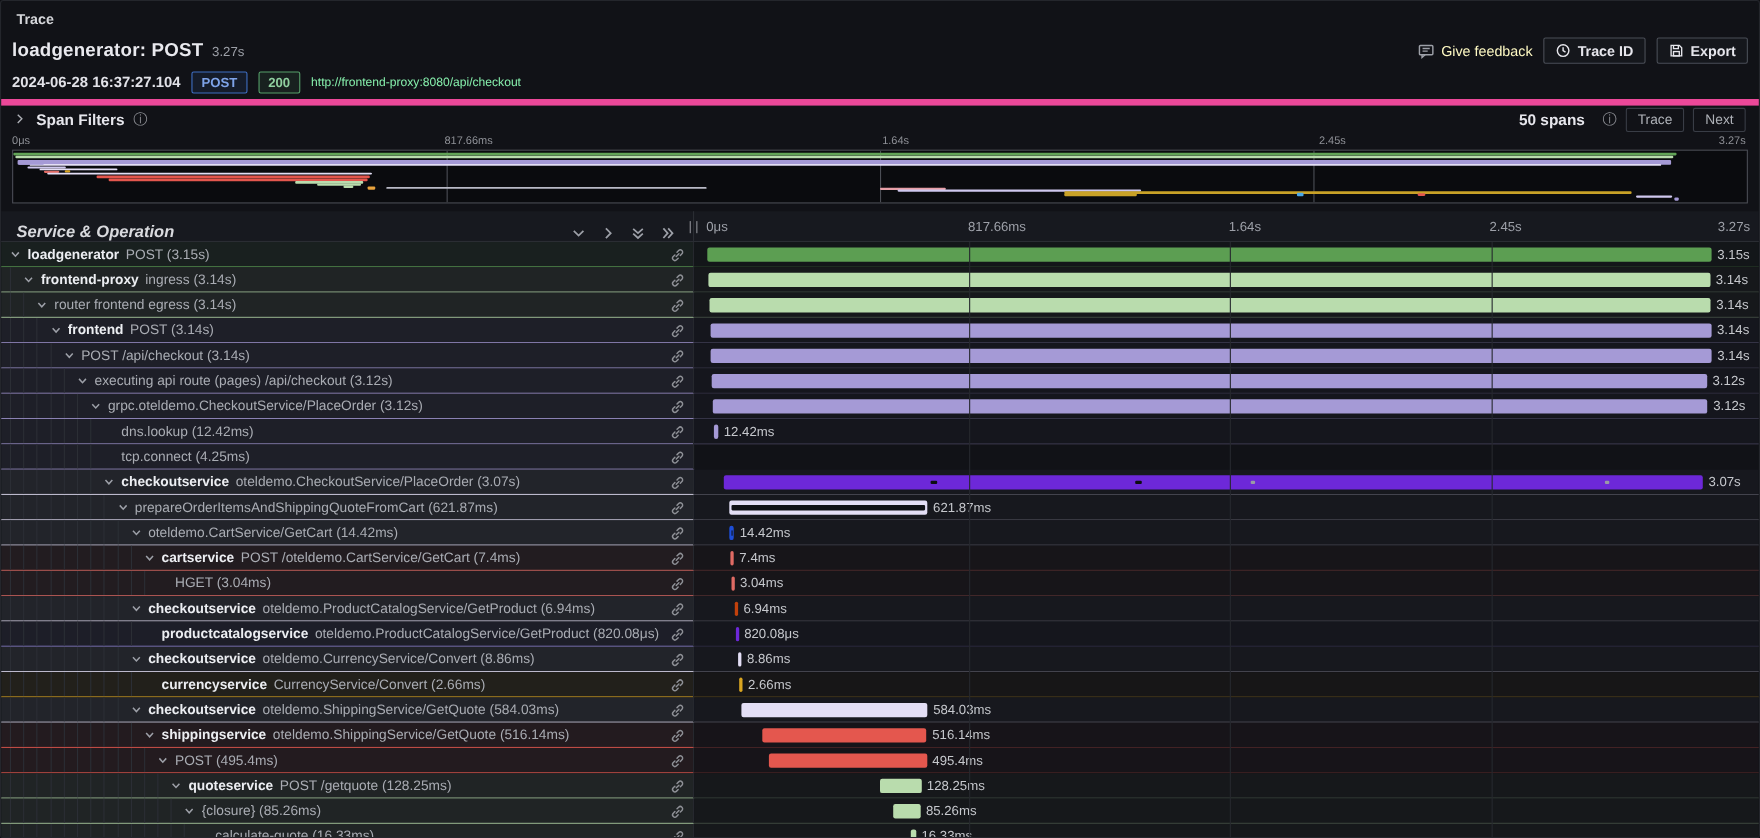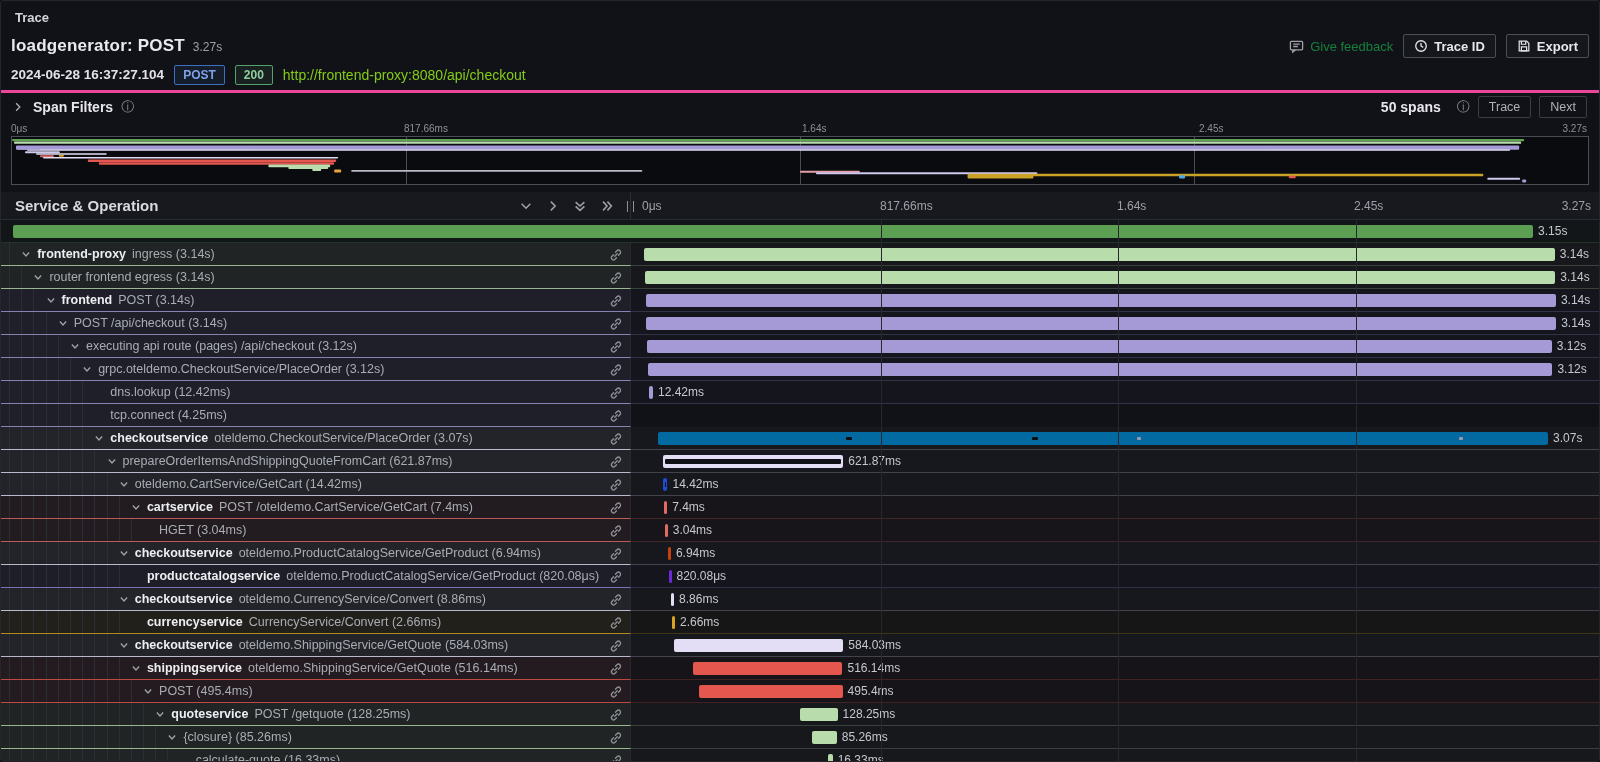--- a/index.html
+++ b/index.html
@@ -10,51 +10,51 @@
     color:#ccccdc;
   }
   .panel { width:1600px; height:762px; background:#111217; border:1px solid #24262c; border-radius:3px; overflow:hidden; }
 
   
   .panel-title { height:32px; display:flex; align-items:center; padding:0 14px; font-size:13px; font-weight:600; color:#d5d6da; }
   .trace-title-row { height:26px; display:flex; align-items:center; padding:0 10px; }
   .trace-name { font-size:17px; font-weight:700; color:#e9e9ee; letter-spacing:.2px; }
   .trace-dur { font-size:12px; color:#9da0a8; margin-left:8px; position:relative; top:1px; }
   .header-actions { margin-left:auto; display:flex; align-items:center; gap:10px; }
-  .feedback { display:flex; align-items:flex-end; gap:6px; font-size:13px; color:#15803d; cursor:pointer; }
+  .feedback { display:flex; align-items:flex-end; gap:6px; font-size:13px; color:#fef9c3; cursor:pointer; }
   .hbtn { display:flex; align-items:center; gap:6px; font-size:13px; font-weight:700; color:#e6e6ec;
           background:#15171c; border:1px solid #4a4e57; border-radius:2px; padding:4px 10px; height:24px; cursor:pointer; }
   .hbtn svg, .feedback svg { flex:0 0 auto; }
 
   .trace-meta-row { height:31px; display:flex; align-items:center; gap:10px; padding:0 10px; }
   .timestamp { font-size:13.5px; font-weight:600; color:#e2e2e8; }
   .badge { font-size:12px; font-weight:700; padding:2px 8px; border-radius:2px; border:1px solid; }
   .badge-method { color:#7ea3e8; border-color:#3f6ec2; background:rgba(61,113,217,.10); }
   .badge-status { color:#8fcf9f; border-color:#56a06a; background:rgba(86,166,110,.10); }
-  .url { font-size:14px; color:#84cc16; }
+  .url { font-size:11px; color:#86efac; }
 
   
-  .filters-bar { height:31px; border-top:3px solid #ec4899; display:flex; align-items:center; padding:0 12px; }
+  .filters-bar { height:31px; border-top:6px solid #ec4899; display:flex; align-items:center; padding:0 12px; }
   .filters-chev { color:#aeb1b7; font-size:13px; margin-right:10px; cursor:pointer; }
   .filters-label { font-size:14px; font-weight:700; color:#e6e6ec; }
   .info-icon { color:#8e9096; font-size:13px; margin-left:8px; }
   .filters-right { margin-left:auto; display:flex; align-items:center; gap:8px; }
   .span-count { font-size:14px; font-weight:700; color:#e6e6ec; }
   .nav-btn { font-size:12.5px; color:#aeb1b7; background:transparent; border:1px solid #393d46; border-radius:2px; padding:3px 10px; cursor:pointer; }
 
   
   .minimap { height:66px; position:relative; padding:2px 10px 0 10px; }
   .mm-labels { position:relative; height:13px; }
   .mm-label { position:absolute; top:0; font-size:10px; color:#8e9096; white-space:nowrap; }
   .mm-canvas-wrap { position:relative; height:49px; background:#0a0b0e; border:1px solid #4a4d55; cursor:crosshair; }
   .mm-canvas-wrap svg { display:block; width:100%; height:100%; }
 
   
   .table-header { margin-top:5px; height:28px; display:flex; background:#17191f; border-bottom:1px solid #2a2d33; }
-  .th-left { width:630px; flex:0 0 630px; display:flex; align-items:center; padding:0 6px 0 14px; border-right:1px solid #2a2d33; position:relative; }
+  .th-left { width:630px; flex:0 0 630px; display:flex; align-items:flex-end; padding:0 6px 0 14px; border-right:1px solid #2a2d33; position:relative;font-style:italic; }
   .th-title { font-size:15px; font-weight:700; color:#d9dade; }
   .th-icons { margin-left:auto; display:flex; align-items:center; gap:13px; padding-right:10px; }
   .th-icons span { display:flex; cursor:pointer; }
   .grip { position:absolute; right:-4px; top:9px; width:7px; height:11px; border-left:1px solid #8e9096; border-right:1px solid #8e9096; background:transparent; z-index:5; cursor:col-resize; }
   .th-right { position:relative; flex:1; }
   .th-tick { position:absolute; top:7px; font-size:12px; color:#9da0a8; white-space:nowrap; }
 
   
   .rows { position:relative; height:545px; overflow:hidden; }
   .vgrid { position:absolute; top:0; bottom:0; width:1px; background:#26282e; z-index:1; }
@@ -217,20 +217,37 @@
         <span class="th-tick" style="left: 723px;">2.45s</span>
         <span class="th-tick" style="right: 8px;">3.27s</span>
       </div>
   </div>
 
   <div class="rows" id="rows">
       <div class="vgrid" style="left: 880px;"></div>
       <div class="vgrid" style="left: 1117px;"></div>
       <div class="vgrid" style="left: 1355px;"></div>
   <div class="row">
+    <div class="row-left" style="--c: #5c9e52;">
+      <span class="guides"></span>
+      <span class="chev-icon">
+        <svg width="10" height="10" viewBox="0 0 16 16" fill="none" stroke="#9da0a8" stroke-width="2.2">
+              <path d="M3 5.5 L8 11 L13 5.5"></path>
+            </svg>
+      </span>
+      <span class="svc">loadgenerator</span>
+      <span class="op">POST (3.15s)</span>
+      <span class="link-icon">
+        <svg width="14" height="14" viewBox="0 0 16 16" fill="none" stroke="#8e9096" stroke-width="1.5" stroke-linecap="round">
+              <path d="M6.6 9.4 L9.4 6.6"></path>
+              <path d="M7.4 4.9 l1.7-1.7 a2.4 2.4 0 0 1 3.4 3.4 l-1.7 1.7"></path>
+              <path d="M8.6 11.1 l-1.7 1.7 a2.4 2.4 0 0 1 -3.4-3.4 l1.7-1.7"></path>
+            </svg>
+      </span>
+    </div>
     <div class="row-right" style="--c: #5c9e52;">
       <div class="track">
         <div class="bar" style="left: 0%; width: 96.3303%; background: rgb(92, 158, 82);">
           <span class="dur">3.15s</span>
         </div>
       </div>
     </div>
   </div>
 
   <div class="row">
@@ -506,21 +523,21 @@
       <span class="link-icon">
         <svg width="14" height="14" viewBox="0 0 16 16" fill="none" stroke="#8e9096" stroke-width="1.5" stroke-linecap="round">
               <path d="M6.6 9.4 L9.4 6.6"></path>
               <path d="M7.4 4.9 l1.7-1.7 a2.4 2.4 0 0 1 3.4 3.4 l-1.7 1.7"></path>
               <path d="M8.6 11.1 l-1.7 1.7 a2.4 2.4 0 0 1 -3.4-3.4 l1.7-1.7"></path>
             </svg>
       </span>
     </div>
     <div class="row-right" style="--c: #e3def5;">
       <div class="track">
-        <div class="bar" style="left: 1.59021%; width: 93.8838%; background: #0369a1;">
+        <div class="bar" style="left: 1.59021%; width: 93.8838%; background: #6d28d9;">
           <span class="dur">3.07s</span>
         <i class="mark" style="left: 21.1%;"></i>
               <i class="mark" style="left: 42%;"></i>
               <i class="mark light" style="left: 53.8%;"></i>
               <i class="mark light" style="left: 90%;"></i>
             </div>
       </div>
     </div>
   </div>
 

